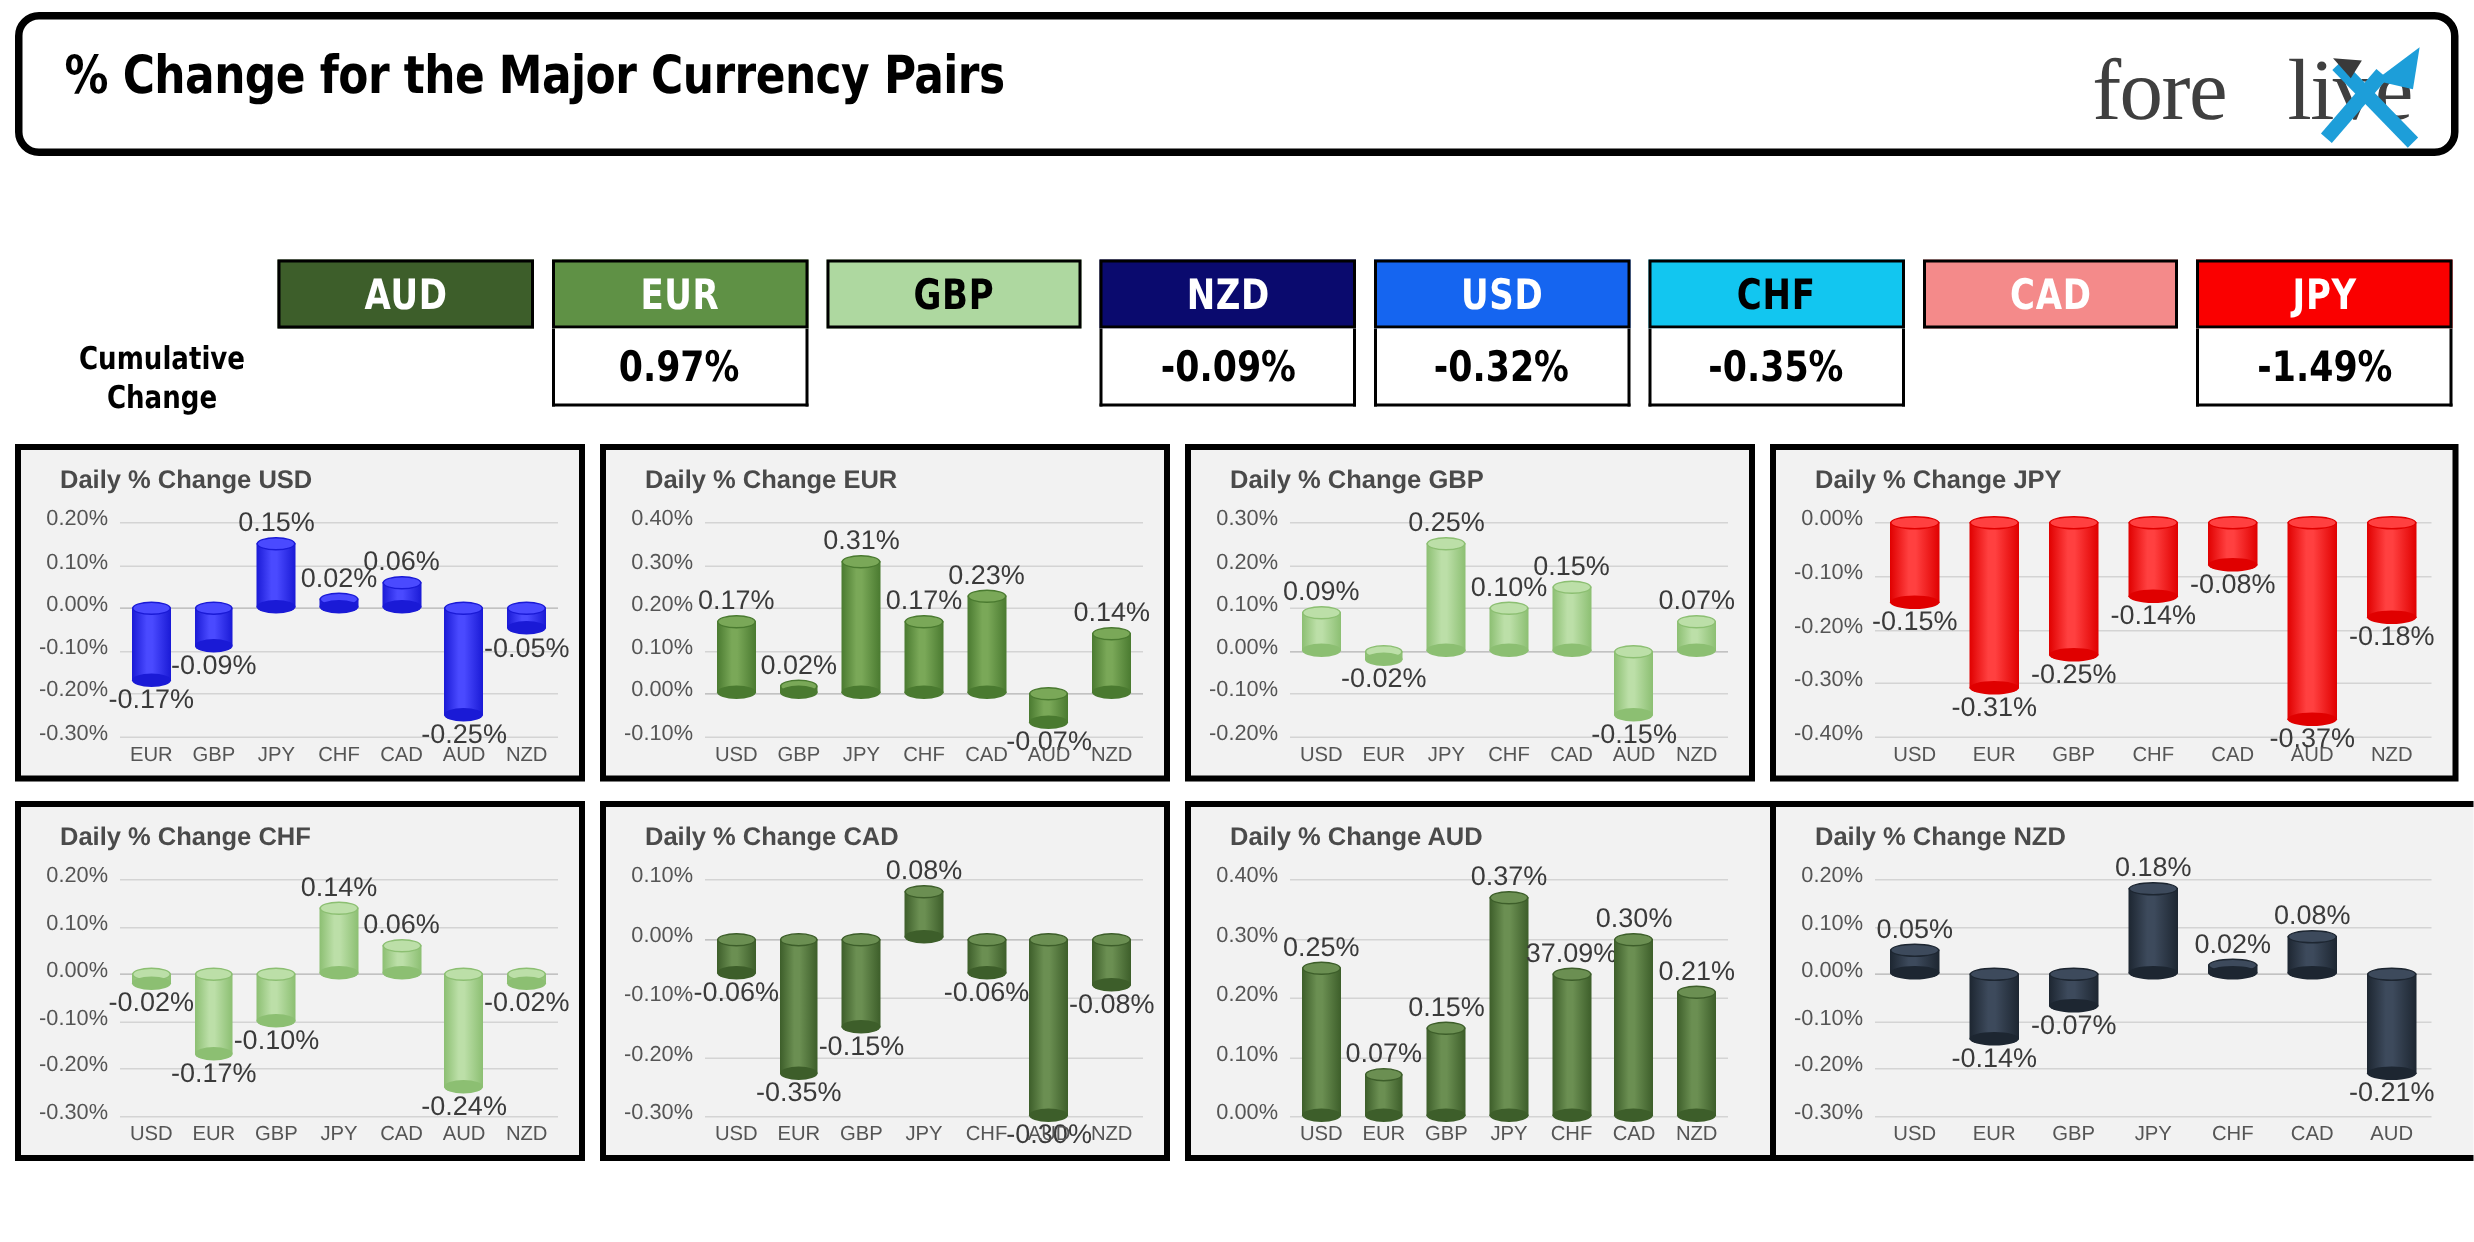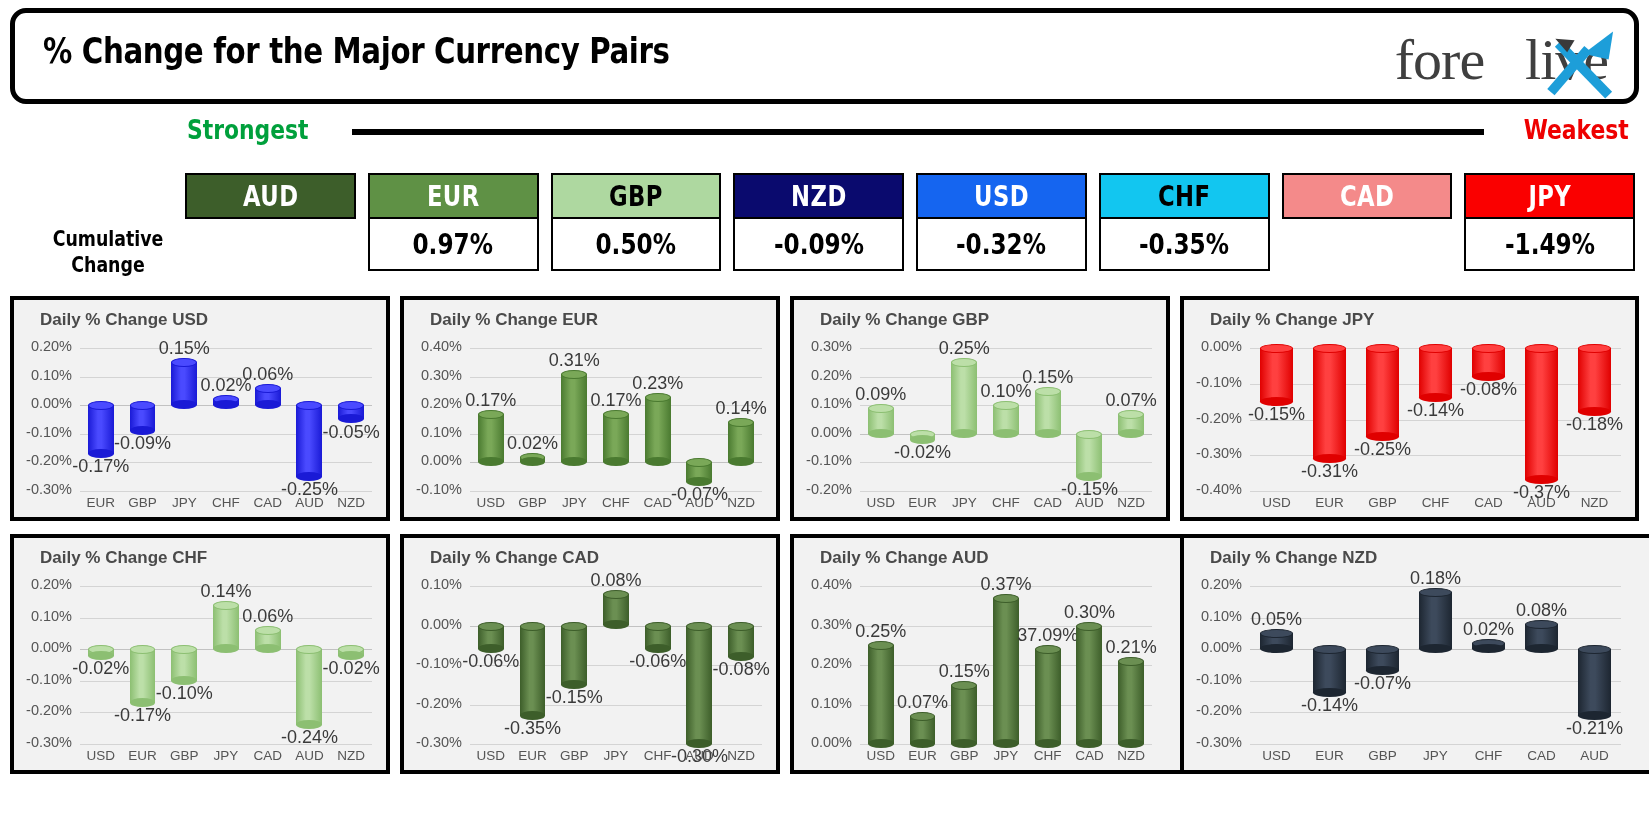--- a/index.html
+++ b/index.html
@@ -113,25 +113,20 @@
         <svg class="logo-x" viewBox="0 0 100 100">
           <path d="M8 88 L58 30" stroke="#1d9ed9" stroke-width="13" fill="none"></path>
           <path d="M18 22 L86 92" stroke="#1d9ed9" stroke-width="13" fill="none"></path>
           <path d="M52 36 L92 6 L86 44 Z" fill="#1d9ed9"></path>
           <path d="M30 34 L14 16 L40 18 Z" fill="#3a3a3a"></path>
         </svg>
       </div>
     </div>
   </div>
 
-  <div class="rail">
-    <div class="rail-strongest">Strongest</div>
-    <div class="rail-line"></div>
-    <div class="rail-weakest">Weakest</div>
-  </div>
 
   <div class="cum-label">
     <div>Cumulative</div>
     <div>Change</div>
   </div>
   <div class="cum-row" id="cum-row">
       <div class="cum-cell">
         <div class="cum-head" style="background: rgb(61, 94, 42); color: rgb(255, 255, 255);">
           <span>AUD</span>
         </div>
@@ -140,23 +135,20 @@
         <div class="cum-head" style="background: rgb(95, 145, 69); color: rgb(255, 255, 255);">
           <span>EUR</span>
         </div>
         <div class="cum-val">
           <span>0.97%</span>
         </div>
       </div>
       <div class="cum-cell">
         <div class="cum-head" style="background: rgb(174, 216, 160); color: rgb(0, 0, 0);">
           <span>GBP</span>
-        </div>
-        <div class="cum-val">
-          <span>0.50%</span>
         </div>
       </div>
       <div class="cum-cell">
         <div class="cum-head" style="background: rgb(10, 10, 110); color: rgb(255, 255, 255);">
           <span>NZD</span>
         </div>
         <div class="cum-val">
           <span>-0.09%</span>
         </div>
       </div>

